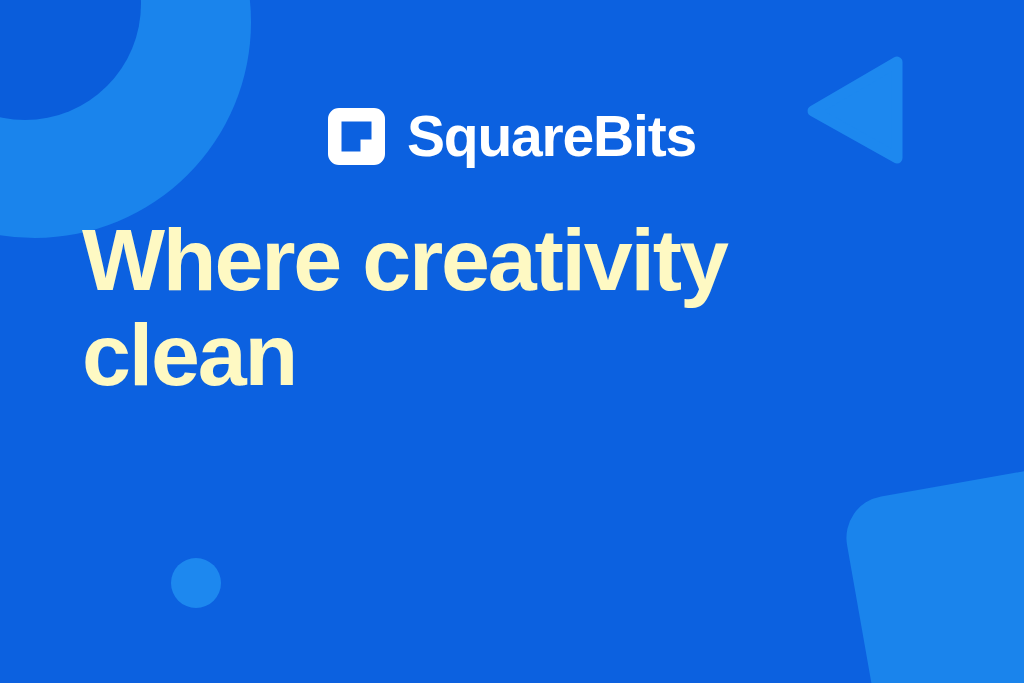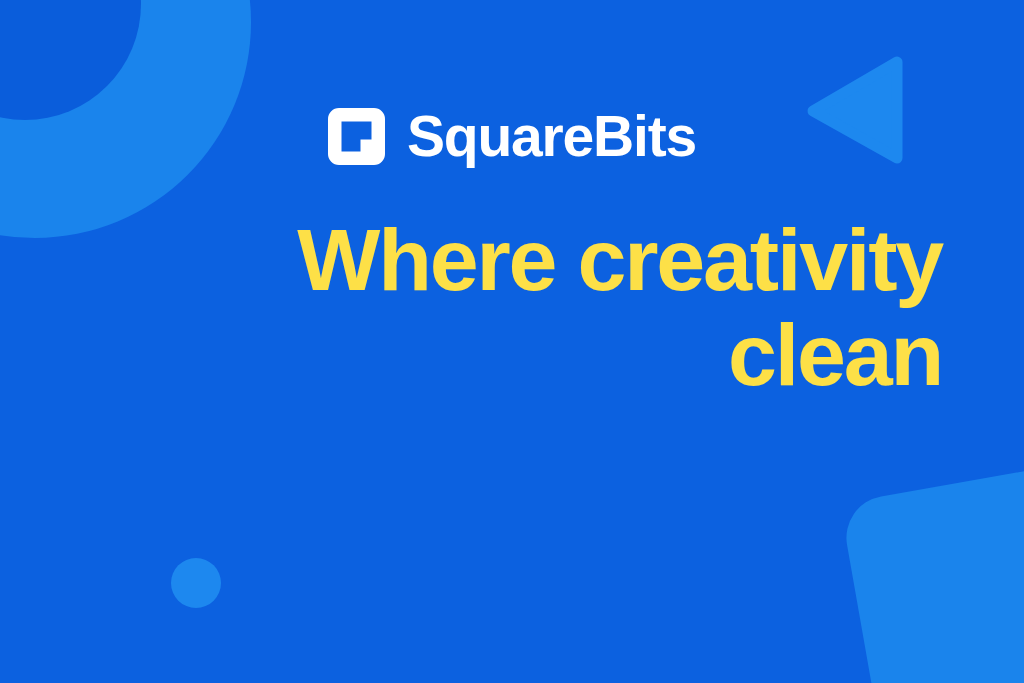--- a/index.html
+++ b/index.html
@@ -62,22 +62,22 @@
     letter-spacing: -1.2px;
     line-height: 57px;
     white-space: nowrap;
     -webkit-font-smoothing: antialiased;
   }
 
   .headline {
     margin: 0;
     margin-top: 44px;
     width: 860px;
-    text-align: right;
-    color: #fde047;
+    text-align: left;
+    color: #fef9c3;
     font-family: "Liberation Sans", sans-serif;
     font-size: 88px;
     font-weight: bold;
     line-height: 95px;
     letter-spacing: -2.2px;
     -webkit-font-smoothing: antialiased;
   }
   .headline-line {
     display: block;
   }

